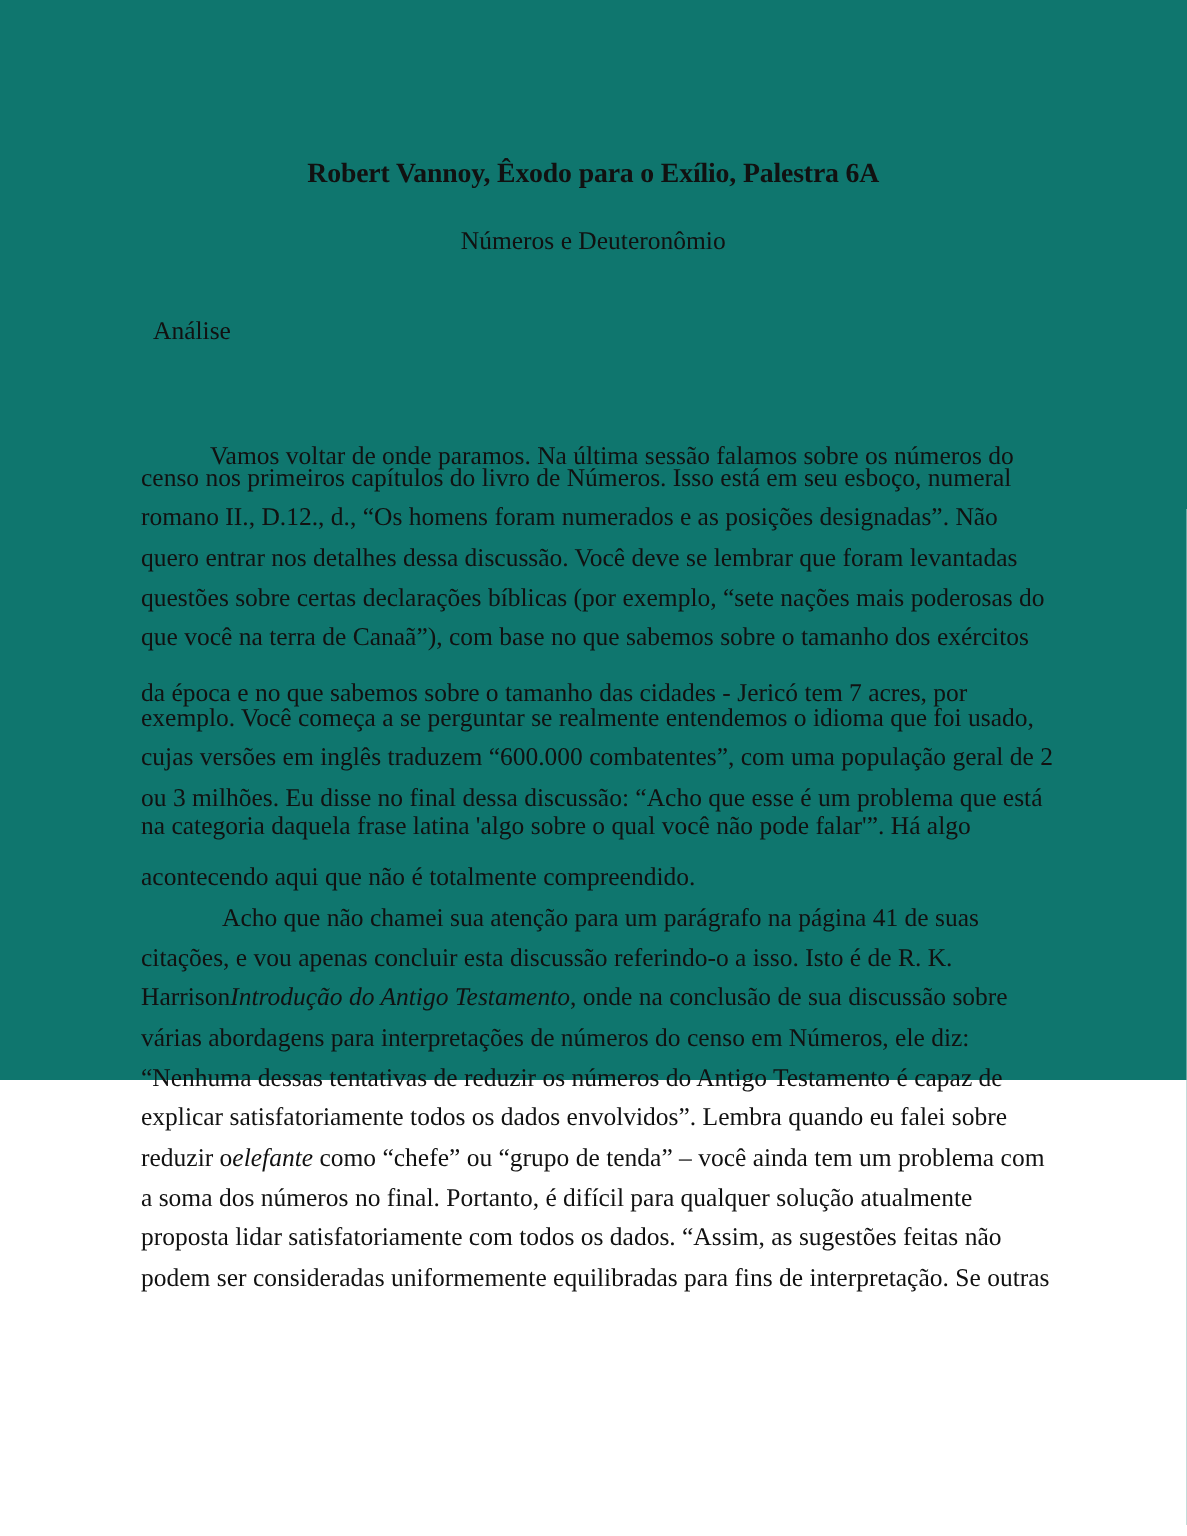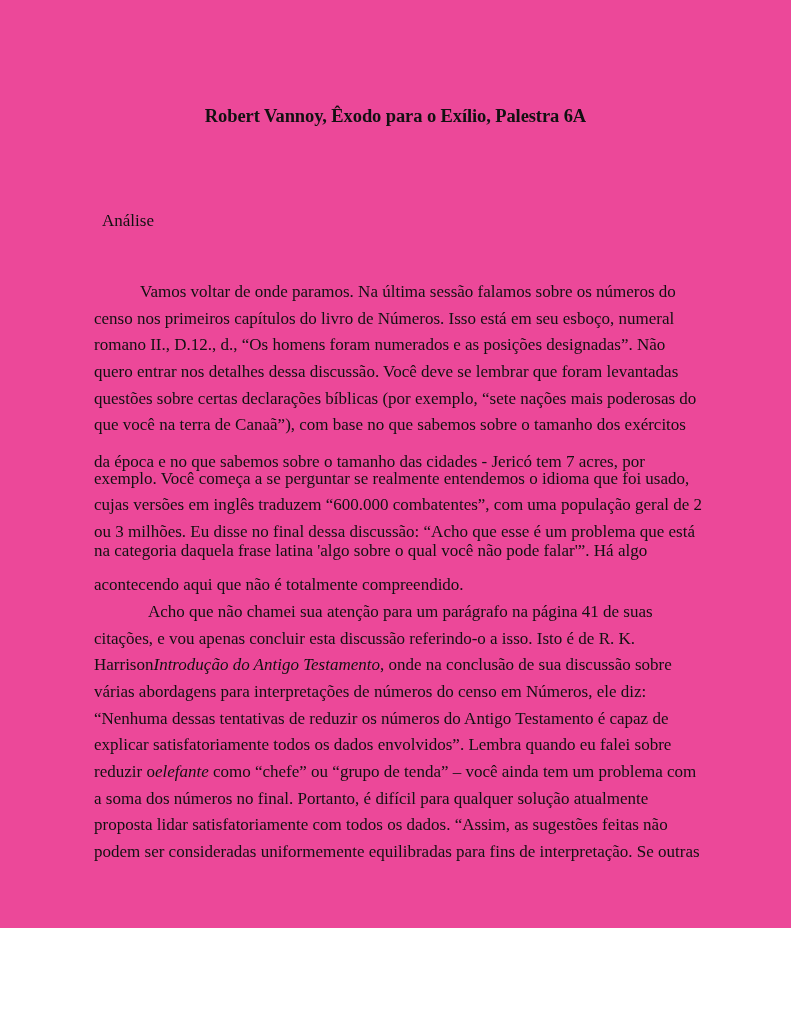--- a/index.html
+++ b/index.html
@@ -12,22 +12,22 @@
       height: 1024px;
       position: relative;
       overflow: hidden;
       font-family: "Liberation Serif", "DejaVu Serif", serif;
       color: #111111;
     }
     .page {
       position: absolute;
       left: 0; top: 0;
       width: 791px;
-      height: 928px;
-      background: #ec4899;
+      height: 720px;
+      background: #0f766e;
     }
     .title {
       position: absolute;
       left: 0;
       width: 791px;
       top: 104px;
       text-align: center;
       font-weight: bold;
       font-size: 18.5px;
       line-height: 24px;
@@ -43,30 +43,31 @@
       line-height: 22px;
     }
     .line {
       position: absolute;
       white-space: pre;
       font-size: 17px;
       line-height: 22px;
     }
     .outline-label { left: 102px; }
     .body-line { left: 94px; }
-    .indent1 { left: 140px; }
+    .indent1 { left: 140px; margin-top: 12px; }
     .indent2 { left: 148px; }
     i { font-style: italic; }
   </style>
 </head>
 <body>
 
 <div class="page">
 
   <div class="title">Robert Vannoy, Êxodo para o Exílio, Palestra 6A</div>
+  <div class="subtitle">Números e Deuteronômio</div>
 
   <div class="line outline-label" style="top:210px">Análise</div>
 
   <div>
     <div class="line indent1" style="top:281px">Vamos voltar de onde paramos. Na última sessão falamos sobre os números do</div>
     <div class="line body-line" style="top:308px">censo nos primeiros capítulos do livro de Números. Isso está em seu esboço, numeral</div>
     <div class="line body-line" style="top:334px">romano II., D.12., d., “Os homens foram numerados e as posições designadas”. Não</div>
     <div class="line body-line" style="top:361px">quero entrar nos detalhes dessa discussão. Você deve se lembrar que foram levantadas</div>
     <div class="line body-line" style="top:388px">questões sobre certas declarações bíblicas (por exemplo, “sete nações mais poderosas do</div>
     <div class="line body-line" style="top:414px">que você na terra de Canaã”), com base no que sabemos sobre o tamanho dos exércitos</div>

